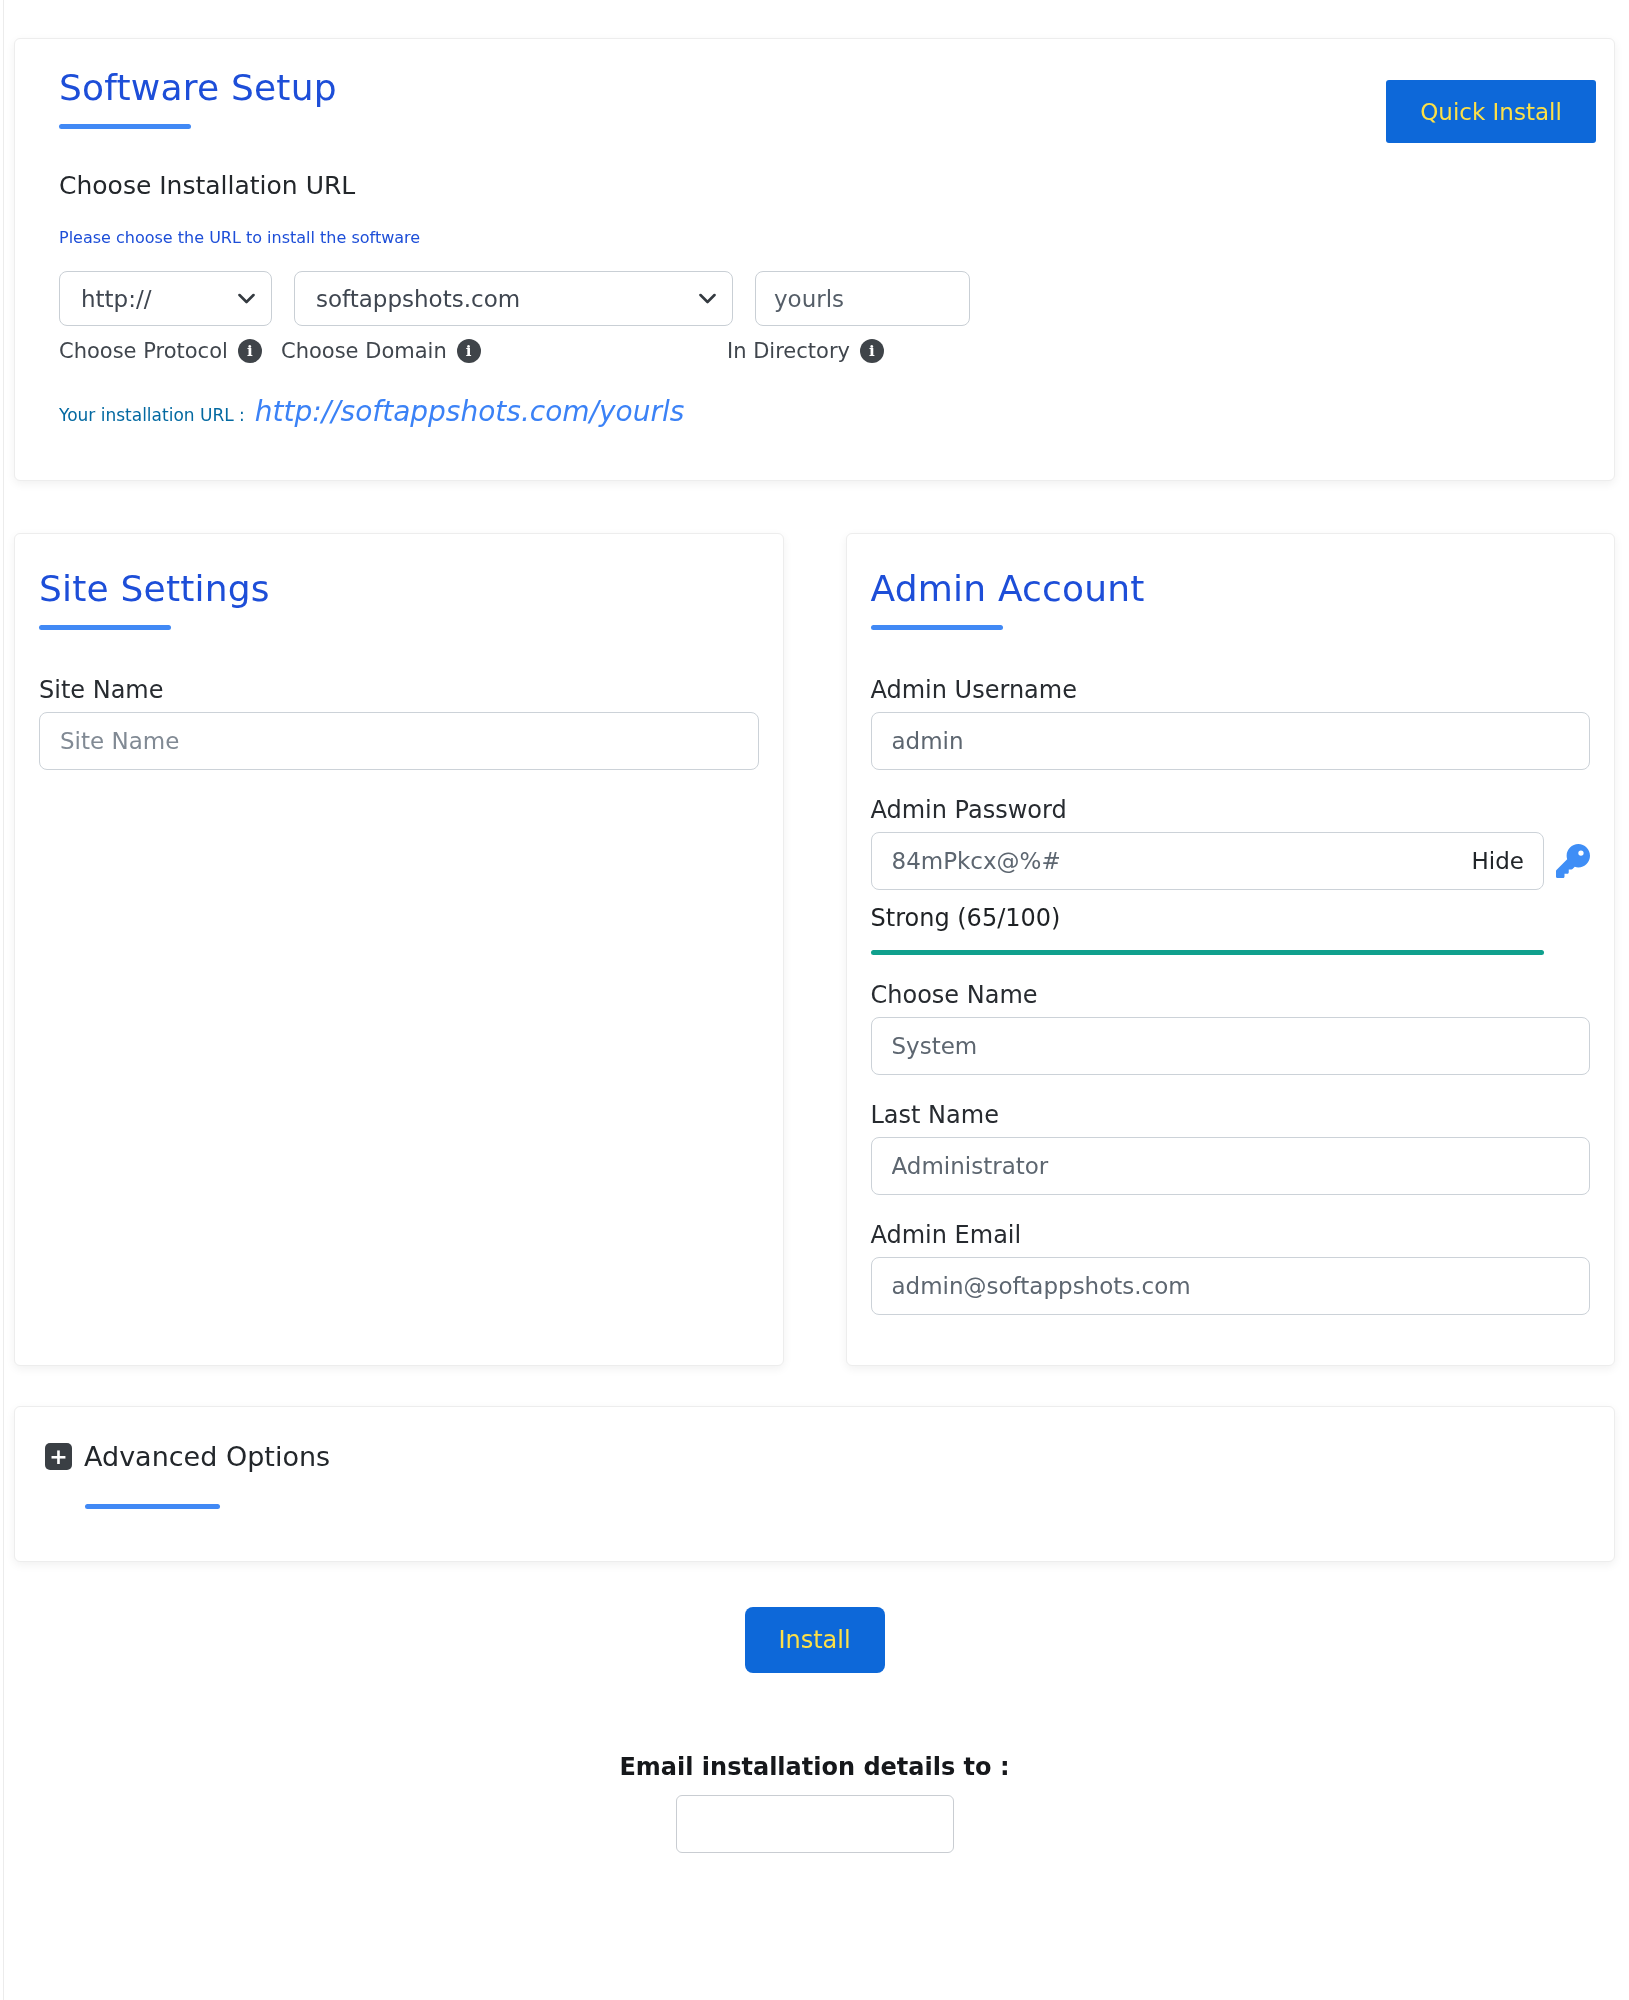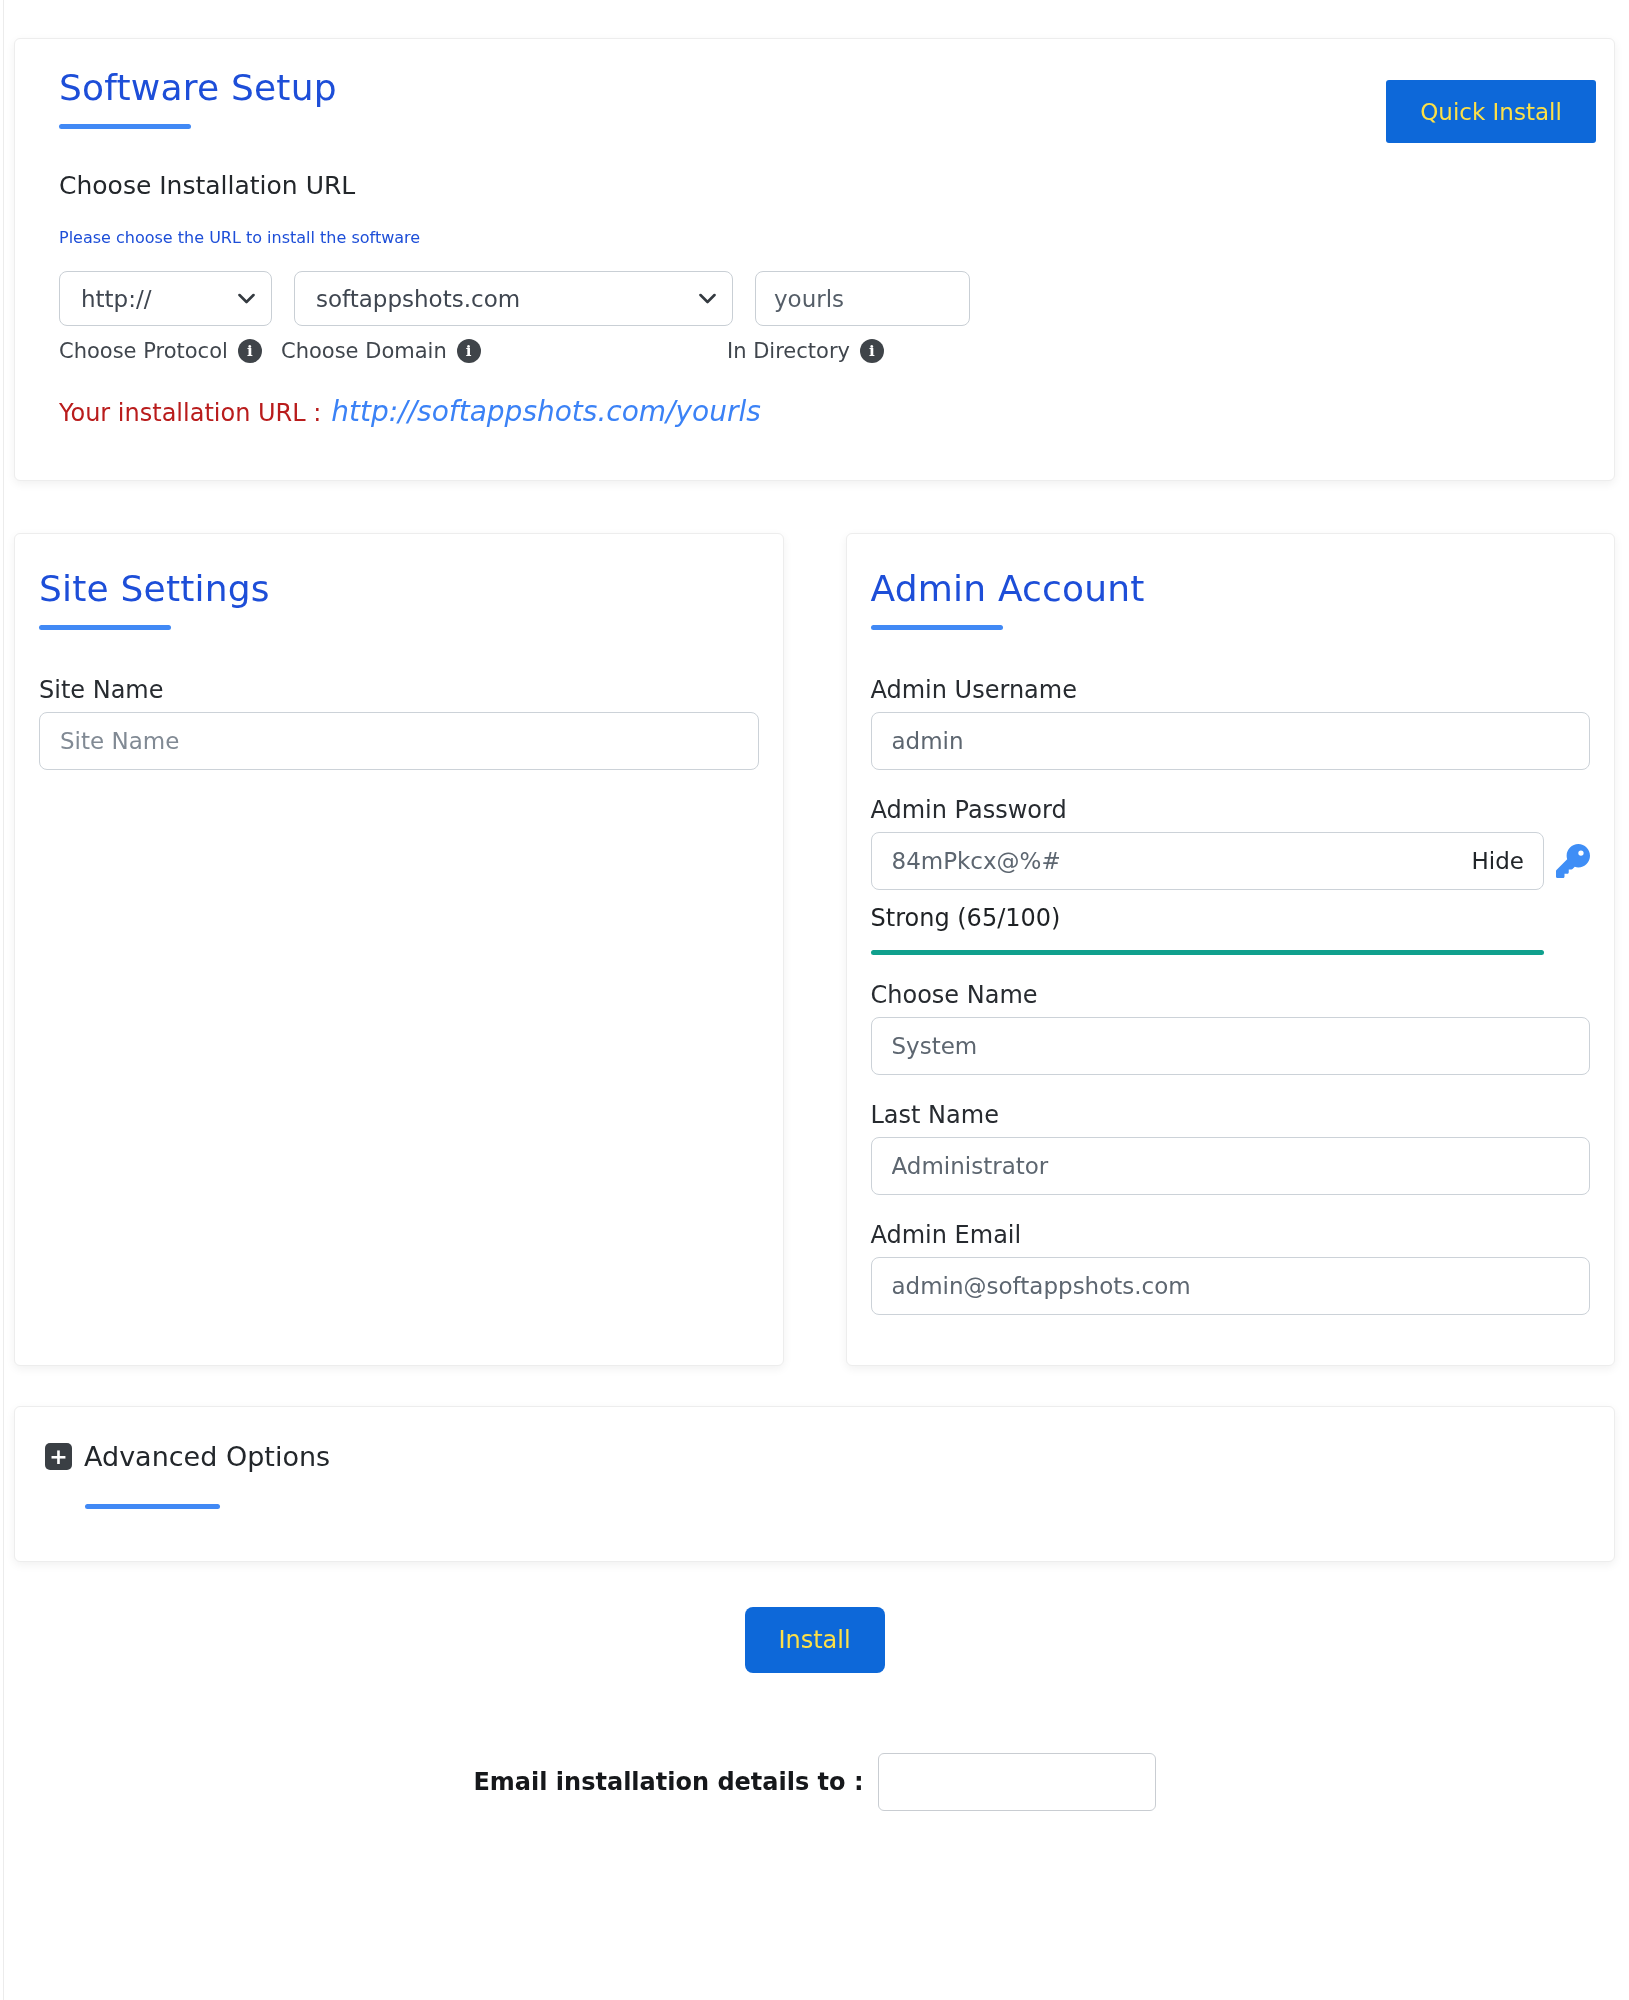--- a/index.html
+++ b/index.html
@@ -38,21 +38,21 @@
   .directory-input { width:215px; padding:0 18px; color:#555e68; }
 
   .under-labels { display:flex; margin-top:13px; font-size:21px; font-weight:500; color:#40464d; }
   .under-label-item { display:inline-flex; align-items:center; gap:10px; }
   .ul-1 { width:222px; } .ul-2 { width:446px; } .ul-3 { width:215px; }
   .info-badge { display:inline-flex; align-items:center; justify-content:center;
                 width:24px; height:24px; border-radius:50%; background:#3f4449; color:#fff;
                 font-size:15px; font-weight:700; font-family:"DejaVu Serif","Liberation Serif",serif; }
 
   .install-url-line { margin-top:32px; display:flex; align-items:baseline; gap:10px; }
-  .install-url-label { font-size:24px; color:#b91c1c; }
+  .install-url-label { font-size:17px; color:#0369a1; }
   .install-url-value { font-size:28px; color:#3b82f6;font-style:italic; }
 
   
   .two-col { display:flex; gap:62px; margin:52px 14px 0 14px; align-items:stretch; }
   .col-card { flex:1; padding:34px 24px 50px 24px; }
 
   .field-label { font-size:24px; font-weight:500; color:#272b30; }
   .text-input { width:100%; height:58px; border:1px solid #ccd2d8; border-radius:8px;
                 font-family:inherit; font-size:23px; color:#5d6670; padding:0 20px; background:#fff; }
   .text-input::placeholder { color:#818a94; opacity:1; }
@@ -77,21 +77,21 @@
   .plus-icon { width:27px; height:27px; border-radius:5px; background:#3a3f44; color:#fff;
                display:inline-flex; align-items:center; justify-content:center;
                font-size:22px; font-weight:700; line-height:1; }
   .adv-title-text { font-size:27px; font-weight:500; color:#23272b; }
   .adv-underline { margin-left:40px; margin-top:32px; width:135px; height:5px;
                    border-radius:3px; background:#4189f5; }
 
   
   .install-row { margin-top:45px; display:flex; justify-content:center; }
   .install-btn { width:140px; height:66px; font-size:24px; border-radius:8px; }
-  .email-row { margin-top:80px; display:flex; justify-content:center; align-items:center; gap:14px; }
+  .email-row { margin-top:80px; display:flex; justify-content:center; align-items:center; gap:14px;flex-direction:column; }
   .email-row-label { font-size:24px; font-weight:600; color:#16181b; }
   .email-row-input { width:278px; height:58px; border:1px solid #c9cdd2; border-radius:6px;
                      font-family:inherit; font-size:22px; color:#3f4650; padding:0 14px; }
 </style>
 </head>
 <body>
 
 <div class="page">
   <div class="hairline-left"></div>
 

